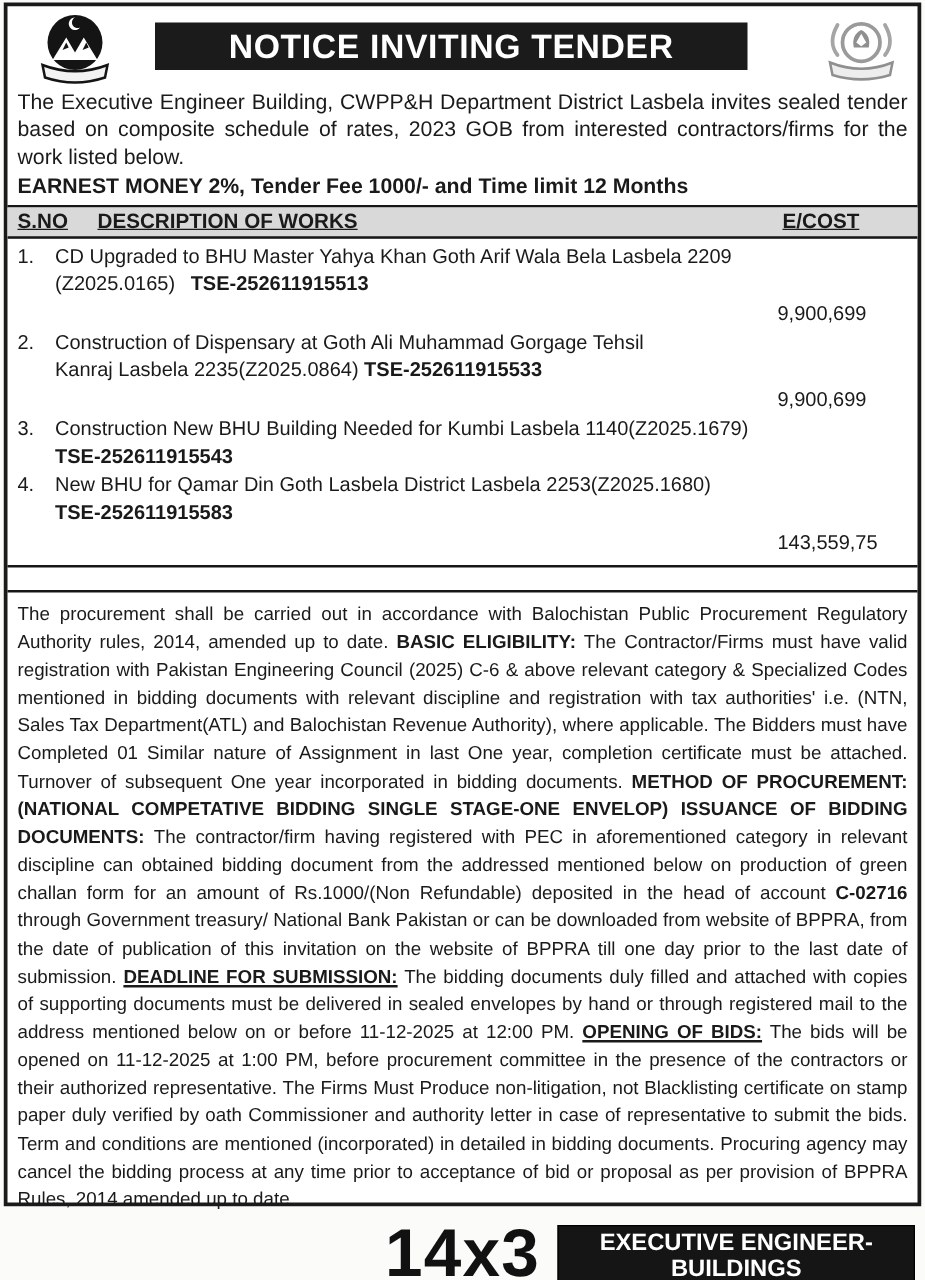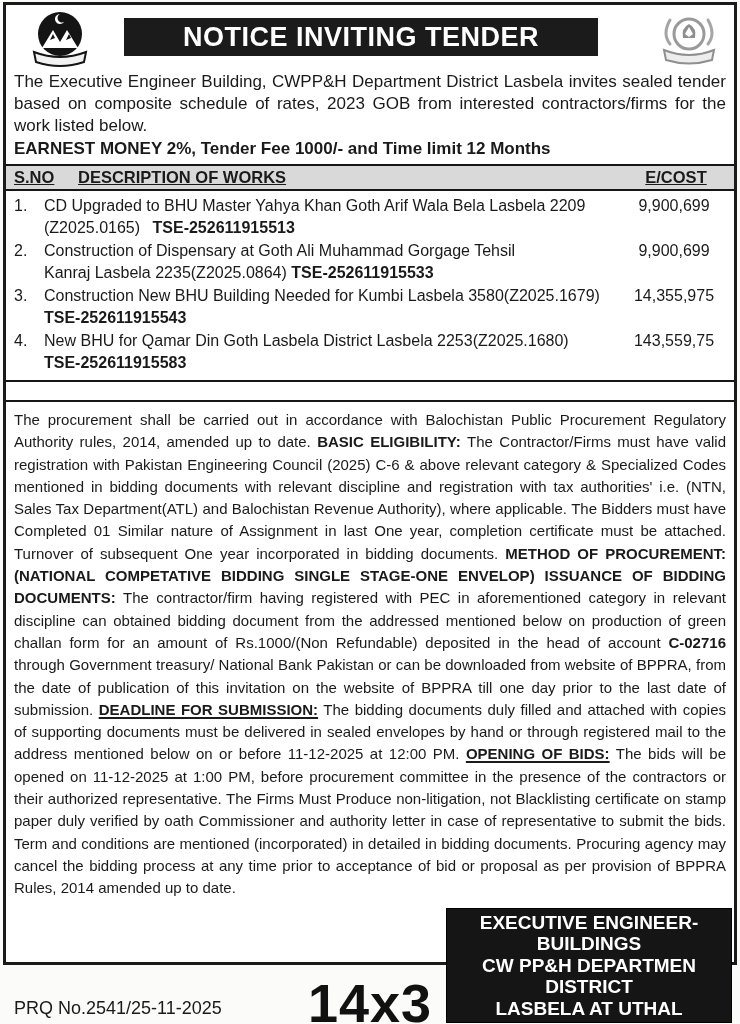--- a/index.html
+++ b/index.html
@@ -30,26 +30,26 @@
   .intro .justify { text-align: justify; }
   .intro .bold-line { font-weight: bold; margin-top: 1px; }
   
   .works { margin-top: 4px; border-top: 2.5px solid #161616; border-bottom: 2.5px solid #161616; }
   .thead {
     display: flex; background: #d9d9d9; border-bottom: 2.5px solid #161616;
     font-weight: bold; font-size: 16.5px; padding: 2px 8px; text-decoration: underline;
   }
   .thead .c-no { width: 64px; }
   .thead .c-desc { flex: 1; }
-  .thead .c-cost { width: 100px; text-align: center; }
+  .thead .c-cost { width: 100px; text-align: left; }
   .tbody { padding: 3px 8px 6px 8px; }
   .trow { display: flex; font-size: 16px; line-height: 22px; margin-top: 1px; }
   .trow .c-no { width: 30px; flex: 0 0 auto; }
   .trow .c-desc { flex: 1 1 auto; padding-right: 6px; }
-  .trow .c-cost { width: 104px; flex: 0 0 auto; text-align: center; }
+  .trow .c-cost { width: 104px; flex: 0 0 auto; text-align: left; margin-top: 46px; }
   .b { font-weight: bold; }
   .u { text-decoration: underline; text-decoration-thickness: 2px; text-underline-offset: 2px; }
   
   .terms {
     margin-top: 18px; border-top: 2px solid #161616;
     padding: 7px 8px 4px 8px;
     font-size: 15px; line-height: 22.3px; text-align: justify;
   }
   
   .bottom {
@@ -128,22 +128,21 @@
             <span class="c-desc"><span>CD Upgraded to BHU Master Yahya Khan Goth Arif Wala Bela Lasbela  2209</span><br><span>(Z2025.0165)  </span><span class="b">TSE-252611915513</span></span>
             <span class="c-cost">9,900,699</span>
           </div>
           <div class="trow">
             <span class="c-no">2.</span>
             <span class="c-desc"><span>Construction of Dispensary at Goth Ali Muhammad Gorgage Tehsil</span><br><span>Kanraj Lasbela 2235(Z2025.0864) </span><span class="b">TSE-252611915533</span></span>
             <span class="c-cost">9,900,699</span>
           </div>
           <div class="trow">
             <span class="c-no">3.</span>
-            <span class="c-desc"><span>Construction New BHU Building Needed for Kumbi Lasbela 3580(Z2025.1679)</span><br><span class="b">TSE-252611915543</span></span>
-            <span class="c-cost">14,355,975</span>
+            <span class="c-desc"><span>Construction New BHU Building Needed for Kumbi Lasbela 1140(Z2025.1679)</span><br><span class="b">TSE-252611915543</span></span>
           </div>
           <div class="trow">
             <span class="c-no">4.</span>
             <span class="c-desc"><span>New BHU for Qamar Din Goth Lasbela District Lasbela 2253(Z2025.1680)</span><br><span class="b">TSE-252611915583</span></span>
             <span class="c-cost">143,559,75</span>
           </div>
         </div>
     </div>
 
     <div class="terms" id="paragraph"><span class="">The procurement shall be carried out in accordance with Balochistan Public Procurement Regulatory Authority rules, 2014, amended up to date. </span><span class="b ">BASIC ELIGIBILITY: </span><span class="">The Contractor/Firms must have valid registration with Pakistan Engineering Council (2025) C-6 &amp; above relevant category &amp; Specialized Codes mentioned in bidding documents with relevant discipline and registration with tax authorities' i.e. (NTN, Sales Tax Department(ATL) and Balochistan Revenue Authority), where applicable. The Bidders must have Completed 01 Similar nature of Assignment in last One year, completion certificate must be attached. Turnover of subsequent One year incorporated in bidding documents.  </span><span class="b ">METHOD OF PROCUREMENT:(NATIONAL COMPETATIVE BIDDING SINGLE STAGE-ONE ENVELOP) ISSUANCE OF BIDDING DOCUMENTS: </span><span class=""> The contractor/firm having registered with PEC in aforementioned category in relevant discipline can obtained bidding document from the addressed mentioned below on production of green challan form for an amount of Rs.1000/(Non Refundable) deposited in the head of account </span><span class="b ">C-02716</span><span class=""> through Government treasury/ National Bank Pakistan or can be downloaded from website of BPPRA, from the date of publication of this invitation on the website of BPPRA till one day prior to the last date of submission. </span><span class="b u">DEADLINE FOR SUBMISSION:</span><span class=""> The bidding documents duly filled and attached with copies of supporting documents must be delivered in sealed envelopes by hand or through registered mail to the address mentioned below on or before 11-12-2025 at 12:00 PM. </span><span class="b u"> OPENING OF BIDS:</span><span class=""> The bids will be opened on 11-12-2025 at 1:00 PM, before procurement committee in the presence of the contractors or their authorized representative. The Firms Must Produce non-litigation, not Blacklisting certificate on stamp paper duly verified by oath Commissioner and authority letter in case of representative to submit the bids. Term and conditions are mentioned (incorporated) in detailed in bidding documents. Procuring agency may cancel the bidding process at any time prior to acceptance of bid or proposal as per provision of BPPRA Rules, 2014 amended up to date.</span></div>

